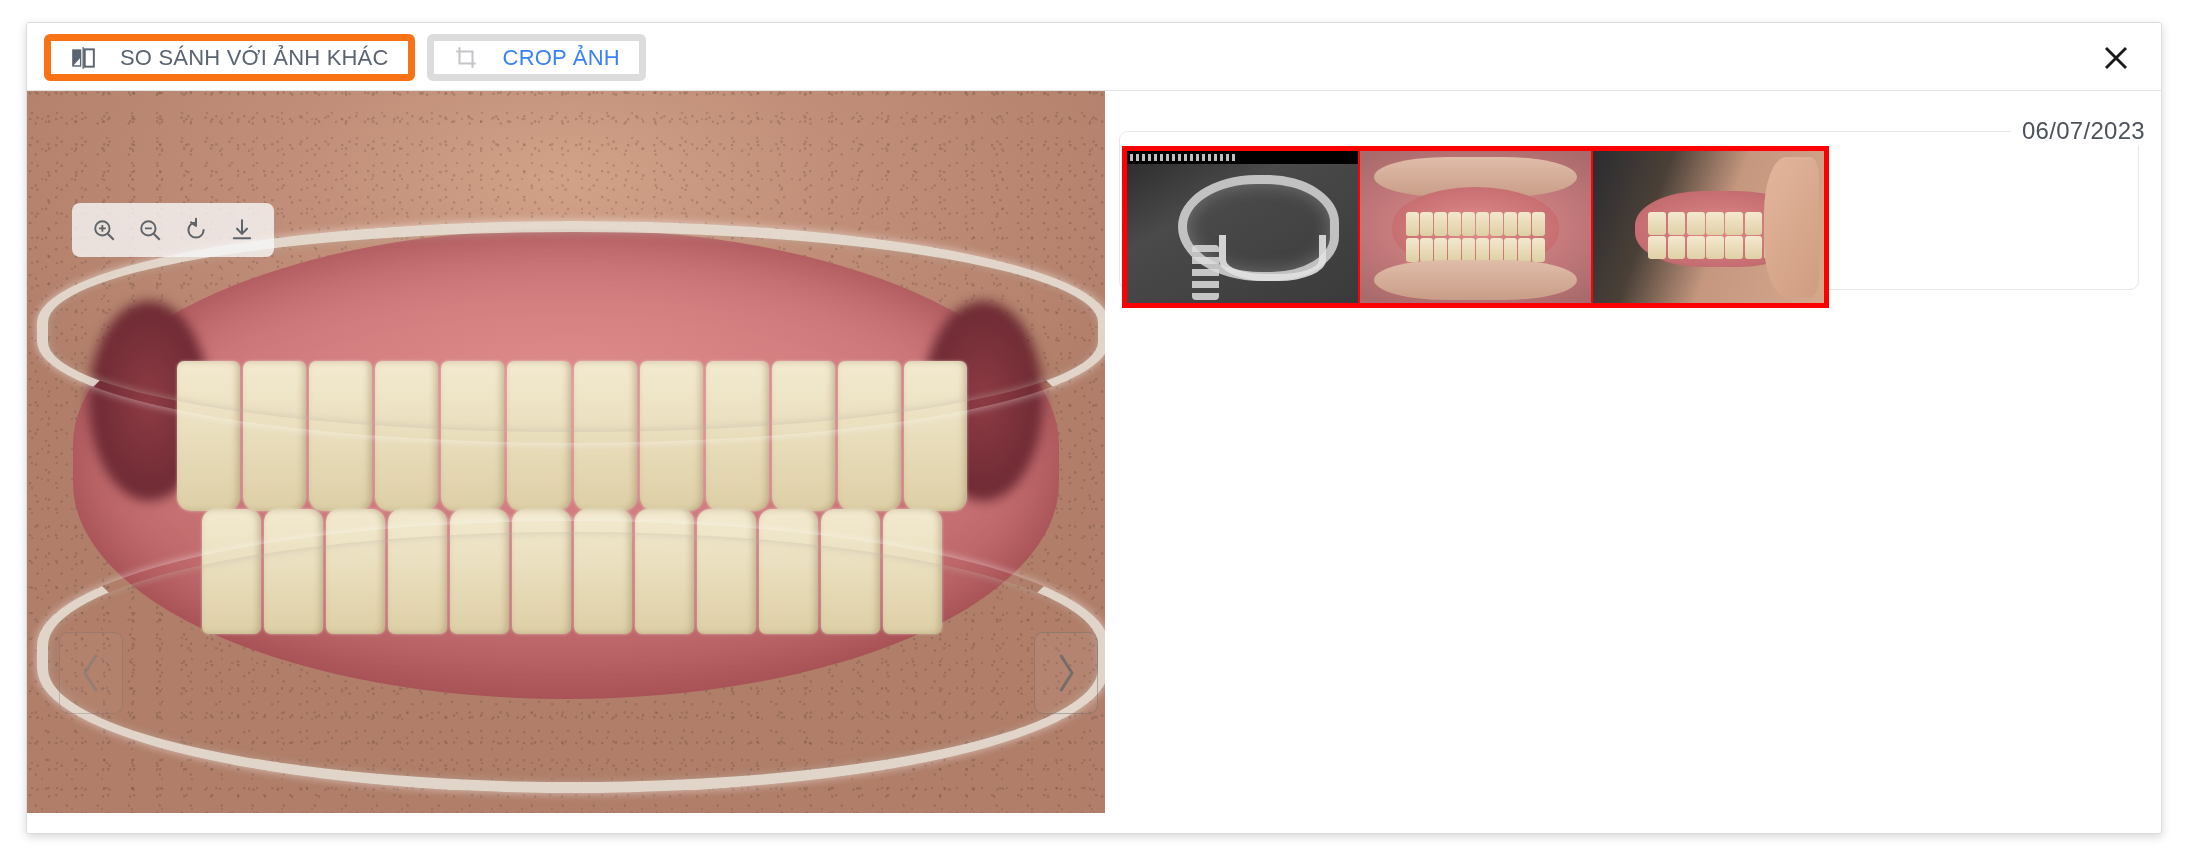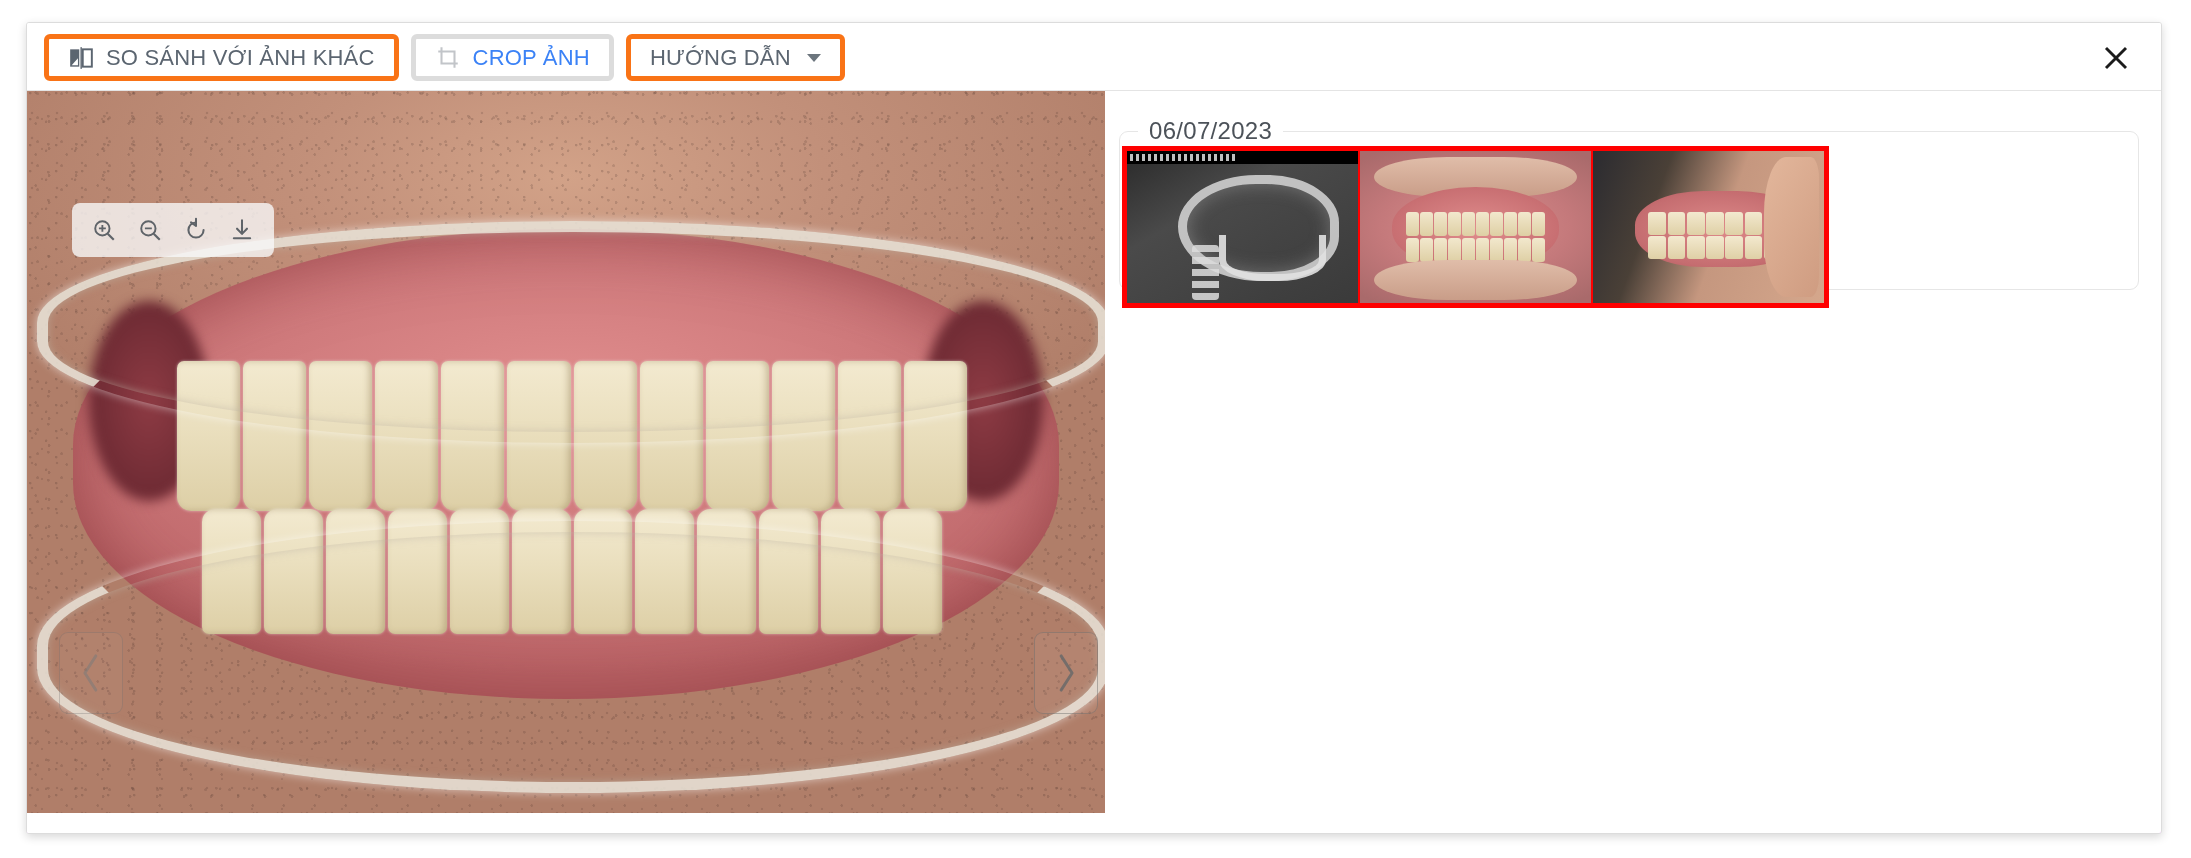--- a/index.html
+++ b/index.html
@@ -42,24 +42,24 @@
     left: 17px;
     top: 11px;
     display: flex;
     align-items: center;
     gap: 12px;
   }
 
   .tb-btn {
     display: inline-flex;
     align-items: center;
-    gap: 12px;
+    gap: 24px;
     height: 47px;
     padding: 0 19px;
-    border: 5px solid #f97316;
+    border: 7px solid #f97316;
     border-radius: 6px;
     background: #ffffff;
     font-size: 22px;
     letter-spacing: .2px;
     color: #5b6570;
     cursor: pointer;
     white-space: nowrap;
     box-sizing: border-box;
   }
   .tb-btn.disabled {
@@ -93,20 +93,21 @@
     cursor: pointer;
     padding: 0;
   }
 
   
   #modal-body {
     position: relative;
     height: 743px;
     display: flex;
     background: #f0abfc;
+    text-align: right;
   }
 
   
   #viewer-pane {
     position: relative;
     width: 1078px;
     height: 743px;
     overflow: hidden;
     background: #ffffff;
     flex: 0 0 auto;
@@ -368,24 +369,20 @@
       <button class="tb-btn disabled">
         <span class="tb-icon">
           <svg width="26" height="26" viewBox="0 0 24 24">
             <path d="M6 2 V17 H21" fill="none" stroke="#c2c5c9" stroke-width="1.9"></path>
             <path d="M3 6 H18 V21" fill="none" stroke="#c2c5c9" stroke-width="1.9"></path>
           </svg>
         </span>
         <span>CROP ẢNH</span>
       </button>
 
-      <button class="tb-btn">
-        <span>HƯỚNG DẪN</span>
-        <span class="caret"></span>
-      </button>
 
     </div>
 
     <button id="close-button">
       <svg width="30" height="30" viewBox="0 0 24 24">
         <path d="M4 4 L20 20 M20 4 L4 20" stroke="#1b1b1b" stroke-width="2.3" fill="none"></path>
       </svg>
     </button>
   </div>
 

